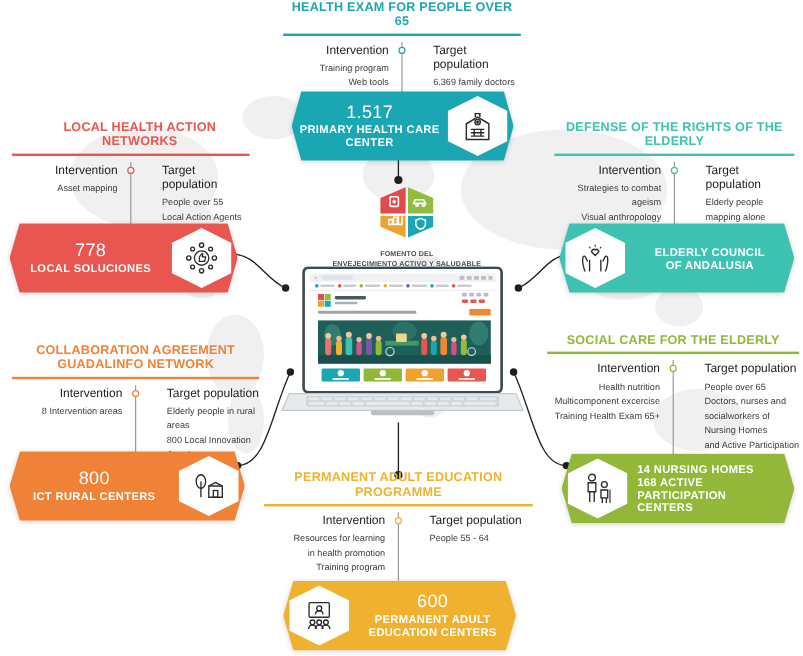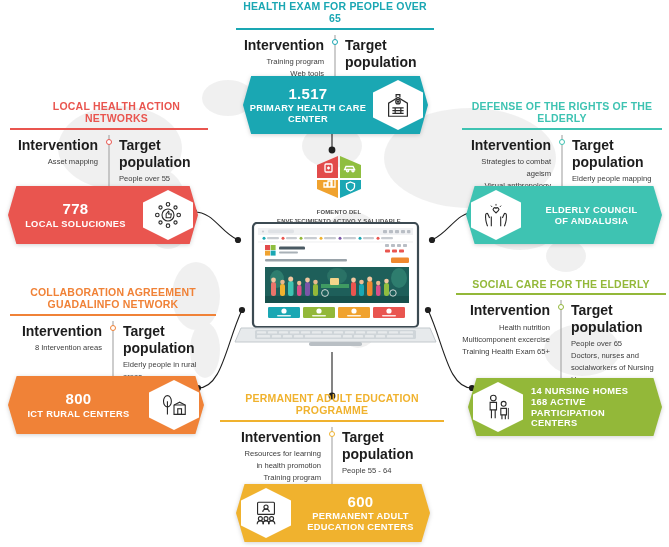--- a/index.html
+++ b/index.html
@@ -27,22 +27,22 @@
     font-weight:bold;
     letter-spacing:.2px;
     line-height:1.18;
     font-size:10.5px;
   }
   .sec-rule{ height:2px; width:100%; margin-top:3px; }
 
   .cols{ display:flex; margin-top:7px; position:relative; }
   .col{ width:50%; }
   .col.left{ text-align:right; padding-right:11px; }
-  .col.right{ text-align:left; padding-left:10px; }
-  .col-title{ font-size:14px; font-weight:bold; color:#1d1d1d; line-height:1.2; }
+  .col.right{ text-align:left; padding-left:26px; }
+  .col-title{ font-size:10px; font-weight:normal; color:#1d1d1d; line-height:1.2; }
   .col-body{ font-size:7.6px; color:#3c3c3c; line-height:1.58; margin-top:2.5px; white-space:pre-line; }
 
   
   .divider{
     position:absolute; left:50%; top:-2px; width:1px;
     background:#9b9b9b; transform:translateX(-.5px);
   }
   .node{
     position:absolute; left:50%; top:2px; width:6px; height:6px;
     border-radius:50%; background:#fff; transform:translate(-50%,0);
@@ -60,21 +60,21 @@
     clip-path:polygon(4.4% 0, 95.6% 0, 100% 50%, 95.6% 100%, 4.4% 100%, 0 50%);
   }
   .banner .content{
     position:relative; z-index:2;
     display:flex; align-items:center; width:100%; height:100%;
   }
   .bigtxt{
     color:#fff; text-align:center; line-height:1.16;
     flex:1; padding:0 4px;
   }
-  .bigtxt .num{ display:block; font-size:15px; font-weight:bold; letter-spacing:.3px; }
+  .bigtxt .num{ display:block; font-size:15px; font-weight:normal; letter-spacing:.3px; }
   .bigtxt .lbl{ display:block; font-size:9.3px; font-weight:bold; letter-spacing:.3px; margin-top:1px; }
   .bigtxt.lefted{ text-align:left; padding-left:8px; }
 
   
   .iconhex{
     position:relative; z-index:3;
     width:50px; height:50px; flex:0 0 50px;
     background:#fff;
     clip-path:polygon(50% 0, 100% 25%, 100% 75%, 50% 100%, 0 75%, 0 25%);
     display:flex; align-items:center; justify-content:center;

